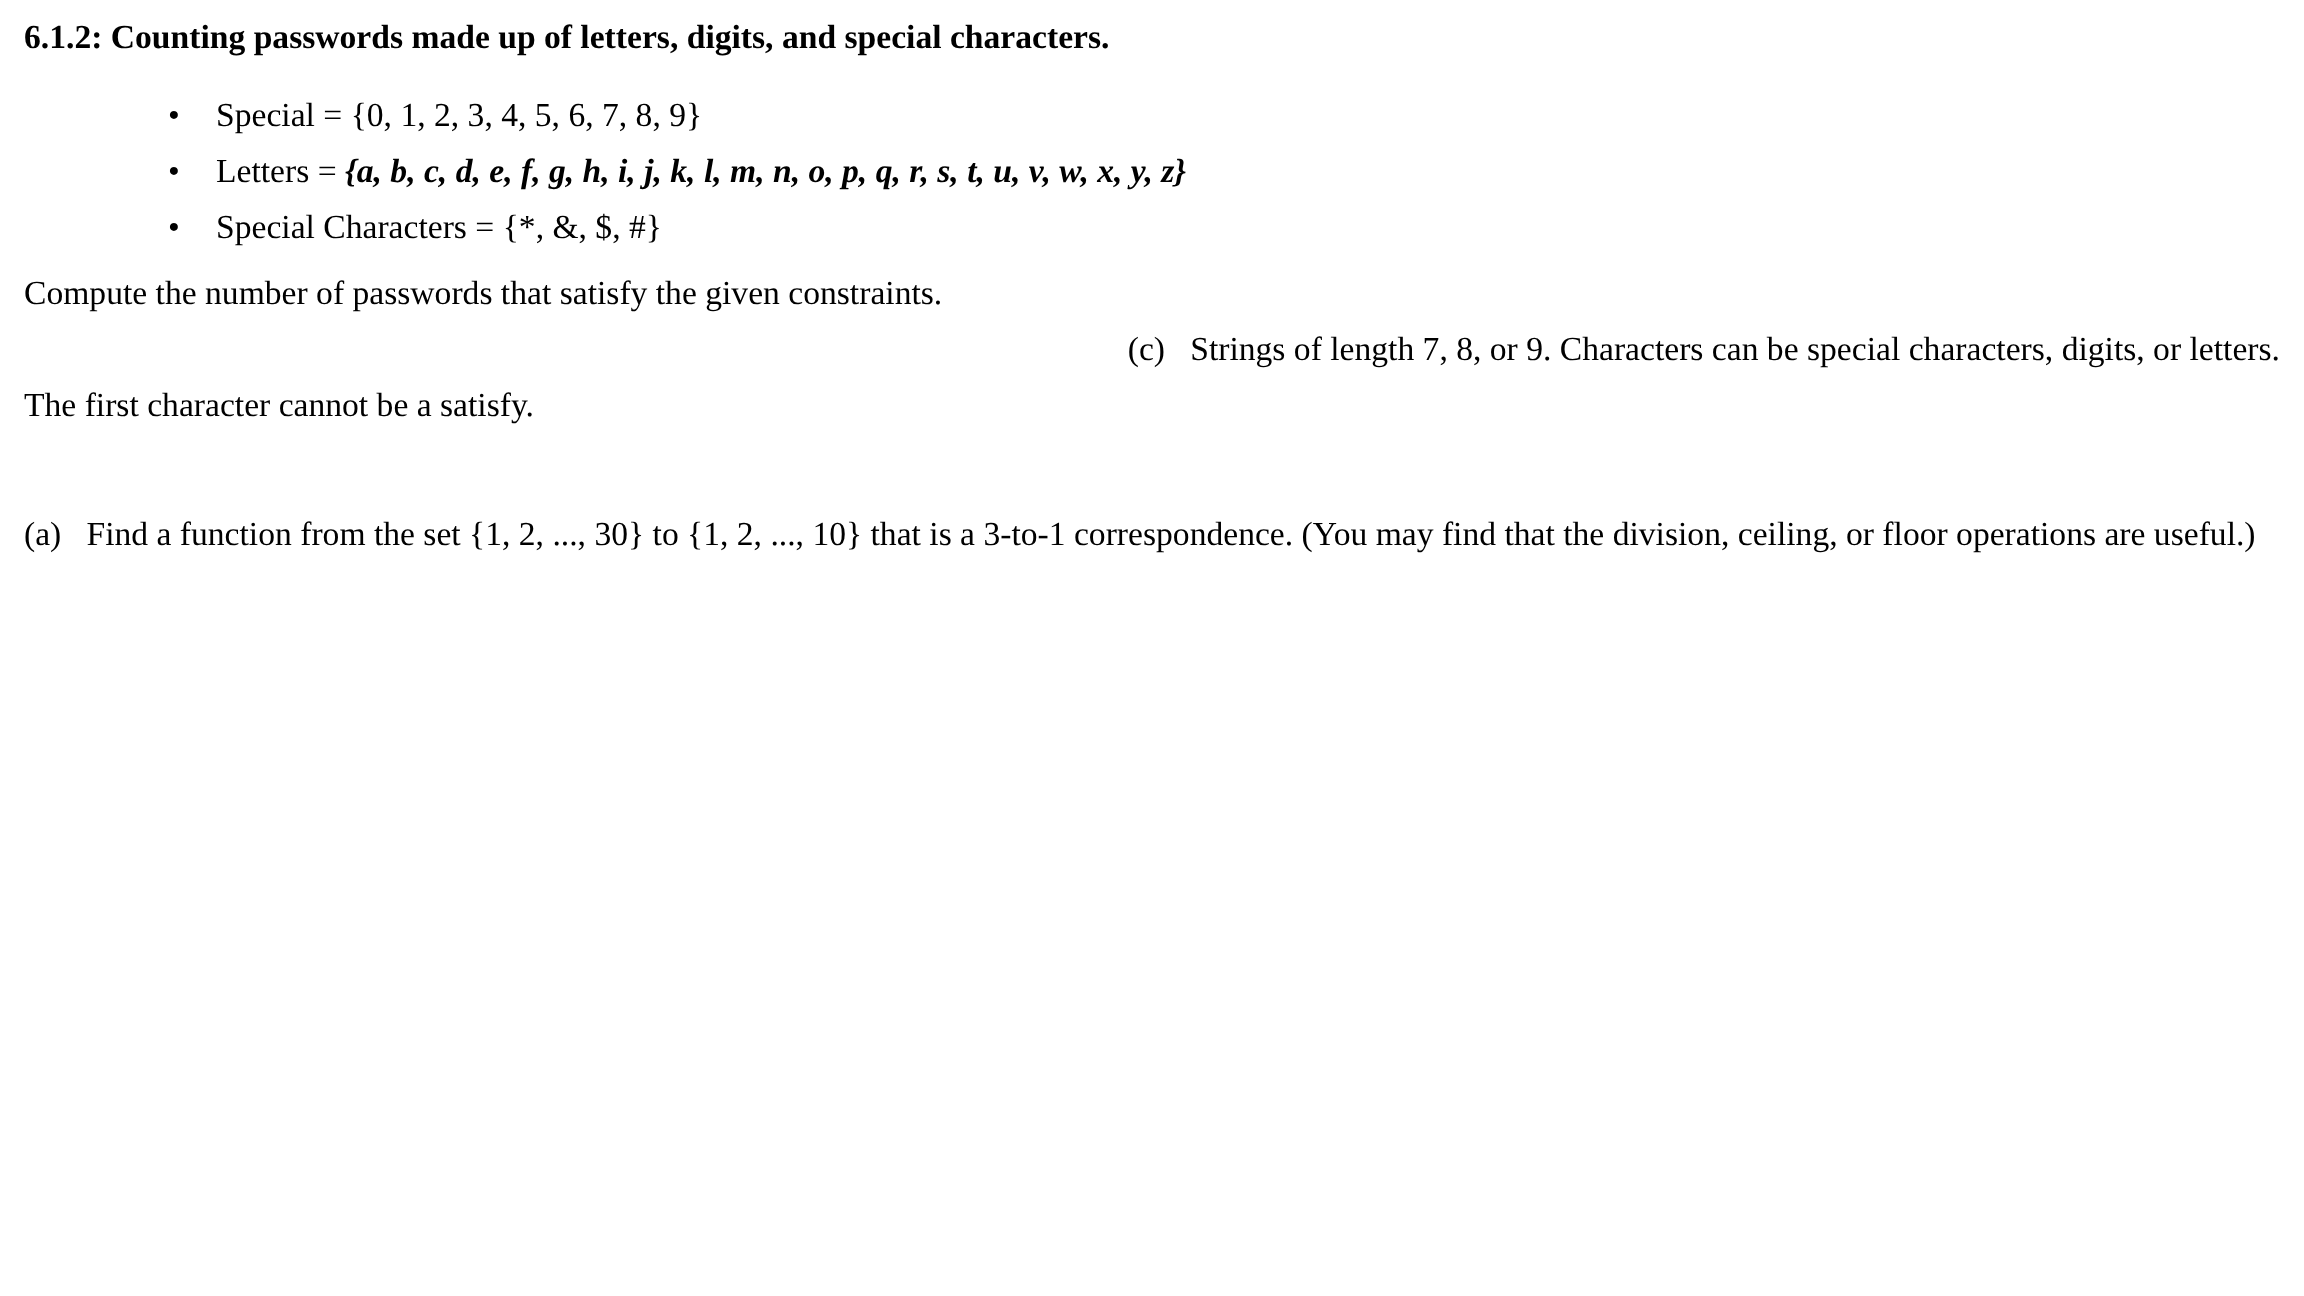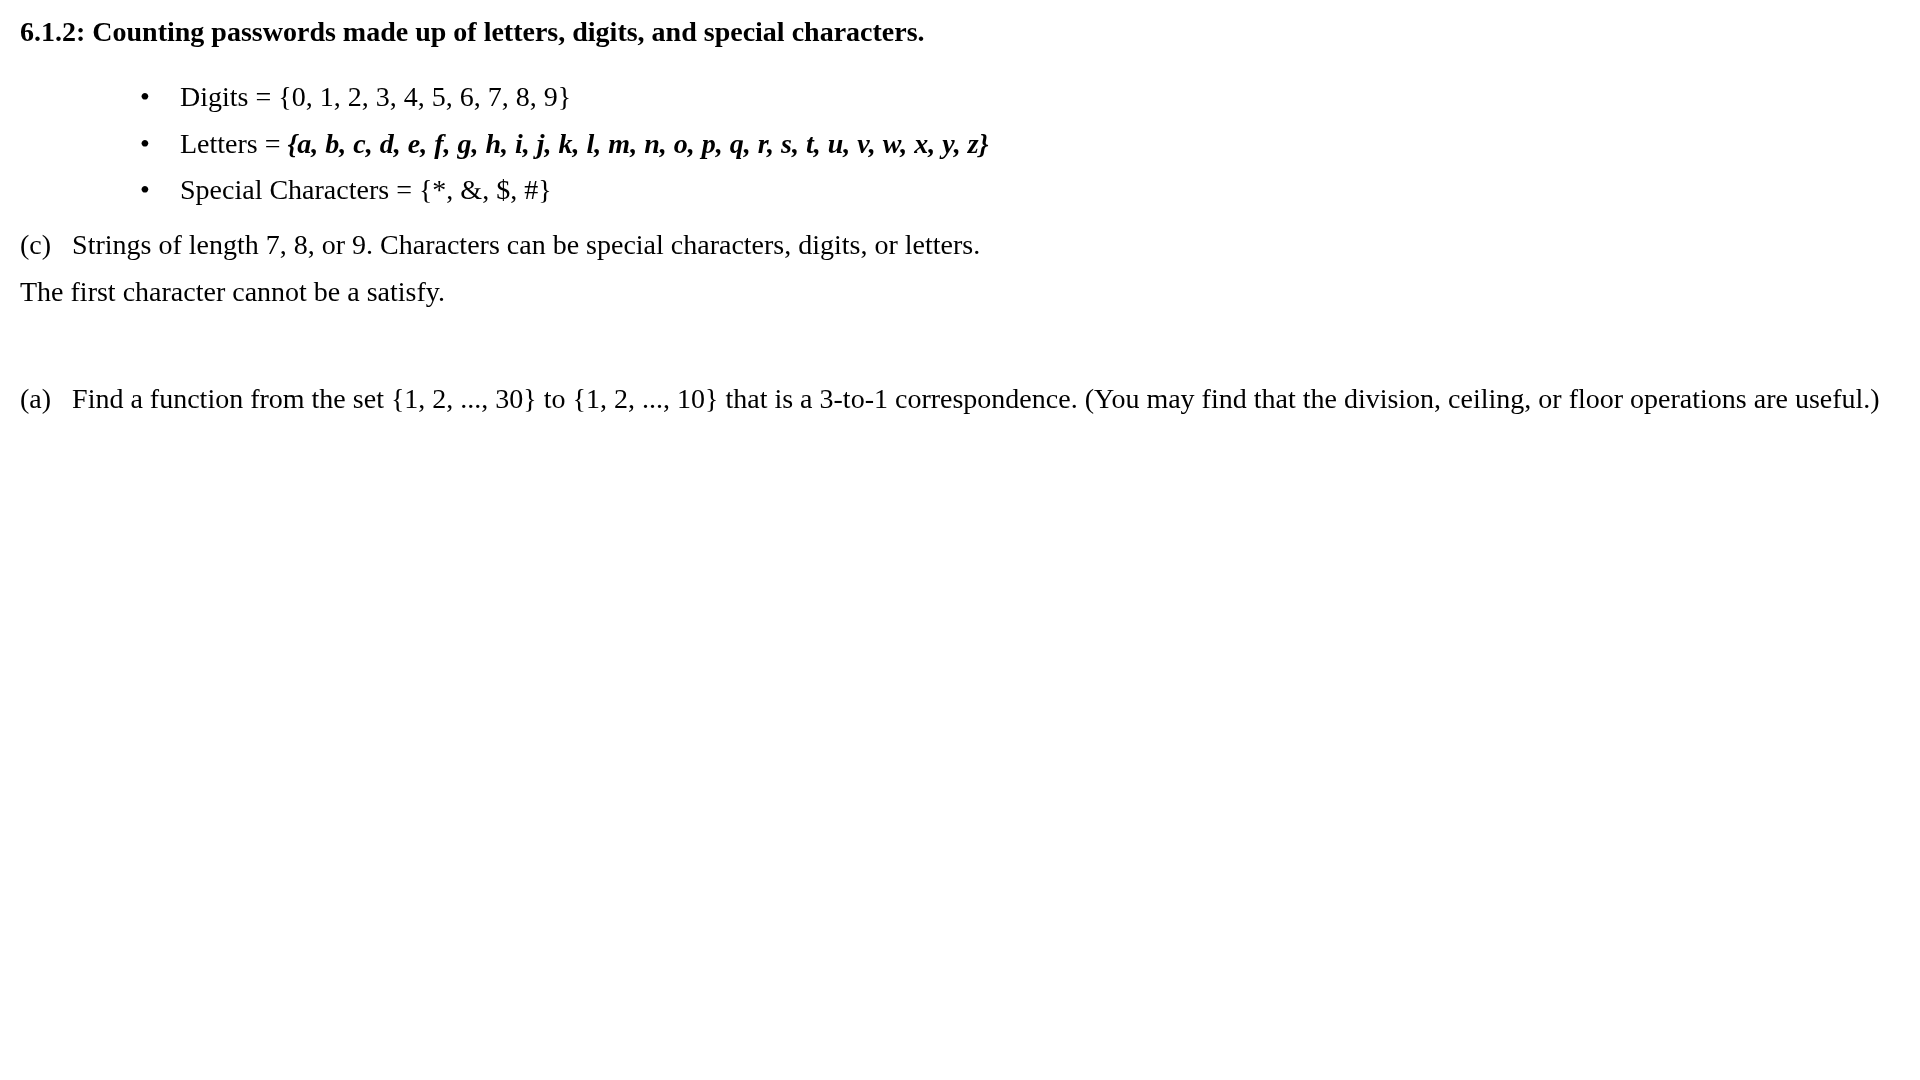--- a/index.html
+++ b/index.html
@@ -43,46 +43,48 @@
     .math-set {
       font-style: italic;
       font-family: Georgia, serif;
       font-weight: bold;
     }
     .compute {
       margin-bottom: 2px;
     }
     .part-c {
       margin-bottom: 2px;
+      text-align: right;
     }
     .part-c-cont {
       margin-bottom: 0;
     }
     .problem-title-2 {
       margin-bottom: 40px;
     }
     .part-a {
       line-height: 1.7;
     }
   </style>
 </head>
 <body>
 
 <div class="problem-block">
   <div class="problem-title">6.1.2: Counting passwords made up of letters, digits, and special characters.</div>
   <ul>
     <li>
-      <span>Digits = </span><span>{0,&nbsp;1,&nbsp;2,&nbsp;3,&nbsp;4,&nbsp;5,&nbsp;6,&nbsp;7,&nbsp;8,&nbsp;9}</span>
+      <span>Special = </span><span>{0,&nbsp;1,&nbsp;2,&nbsp;3,&nbsp;4,&nbsp;5,&nbsp;6,&nbsp;7,&nbsp;8,&nbsp;9}</span>
     </li>
     <li>
       <span>Letters = </span><span class="math-set">{a,&nbsp;b, c,&nbsp;d,&nbsp;e,&nbsp;f,&nbsp;g,&nbsp;h,&nbsp;i, j, k, l,&nbsp;m, n, o, p, q, r, s, t, u, v, w, x, y, z}</span>
     </li>
     <li>
       <span>Special Characters = </span><span>{*,&nbsp;&amp;, $, #}</span>
     </li>
   </ul>
+  <div class="compute">Compute the number of passwords that satisfy the given constraints.</div>
   <div class="part-c">(c)&nbsp;&nbsp;&nbsp;Strings of length 7, 8, or 9. Characters can be special characters, digits, or letters.</div>
   <div class="part-c-cont">The first character cannot be a satisfy.</div>
 </div>
 
 <div class="problem-block">
   <div class="part-a">(a)&nbsp;&nbsp;&nbsp;Find a function from the set {1,&nbsp;2,&nbsp;...,&nbsp;30} to {1,&nbsp;2,&nbsp;...,&nbsp;10} that is a 3-to-1 correspondence. (You may find that the division, ceiling, or floor operations are useful.)</div>
 </div>
 
 </body></html>

